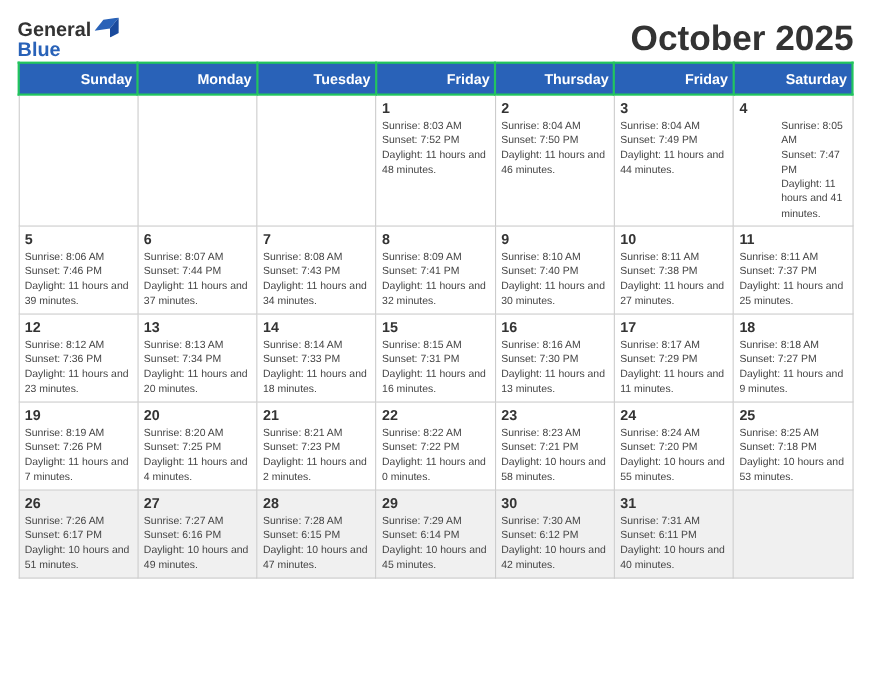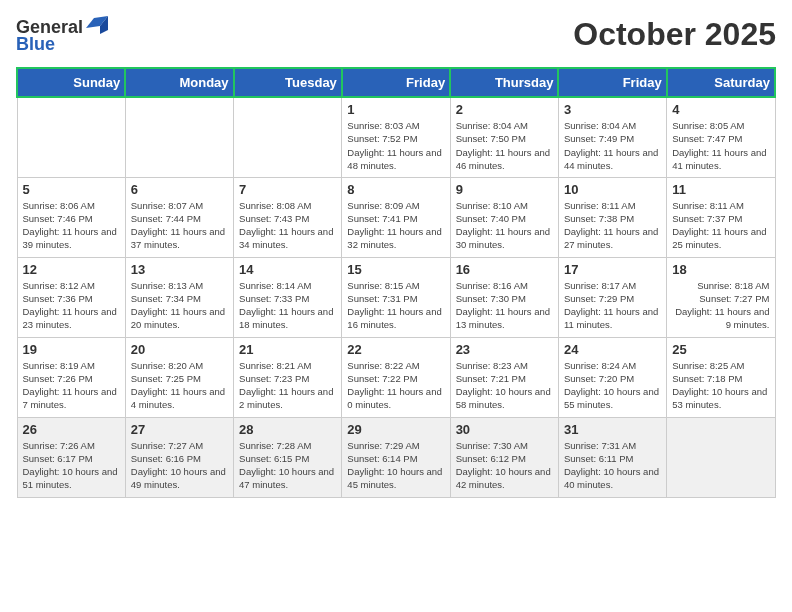--- a/index.html
+++ b/index.html
@@ -7,21 +7,20 @@
       font-family: Arial, sans-serif;
       background: #fff;
       width: 792px;
       min-height: 612px;
       padding: 16px;
     }
     .header-area {
       display: flex;
       justify-content: space-between;
       align-items: flex-start;
-      margin-bottom: 12px;
     }
     .logo {
       display: flex;
       align-items: center;
       gap: 4px;
     }
     .logo-text-general {
       font-size: 18px;
       font-weight: bold;
       color: #333;
@@ -137,21 +136,21 @@
 Daylight: 11 hours and 46 minutes.</div>
         </td>
         <td>
           <span class="day-number">3</span>
           <div class="day-info" style="white-space: pre-line;">Sunrise: 8:04 AM
 Sunset: 7:49 PM
 Daylight: 11 hours and 44 minutes.</div>
         </td>
         <td>
           <span class="day-number">4</span>
-          <div class="day-info" style="white-space: pre-line;">Sunrise: 8:05 AM
+          <div class="day-info" style="white-space: pre-line; margin-left: 38px;">Sunrise: 8:05 AM
 Sunset: 7:47 PM
 Daylight: 11 hours and 41 minutes.</div>
         </td>
       </tr>
       <tr>
         <td>
           <span class="day-number">5</span>
           <div class="day-info" style="white-space: pre-line;">Sunrise: 8:06 AM
 Sunset: 7:46 PM
 Daylight: 11 hours and 39 minutes.</div>
@@ -225,21 +224,21 @@
 Daylight: 11 hours and 13 minutes.</div>
         </td>
         <td>
           <span class="day-number">17</span>
           <div class="day-info" style="white-space: pre-line;">Sunrise: 8:17 AM
 Sunset: 7:29 PM
 Daylight: 11 hours and 11 minutes.</div>
         </td>
         <td>
           <span class="day-number">18</span>
-          <div class="day-info" style="white-space: pre-line; text-align: right;">Sunrise: 8:18 AM
+          <div class="day-info" style="white-space: pre-line;">Sunrise: 8:18 AM
 Sunset: 7:27 PM
 Daylight: 11 hours and 9 minutes.</div>
         </td>
       </tr>
       <tr>
         <td>
           <span class="day-number">19</span>
           <div class="day-info" style="white-space: pre-line;">Sunrise: 8:19 AM
 Sunset: 7:26 PM
 Daylight: 11 hours and 7 minutes.</div>

